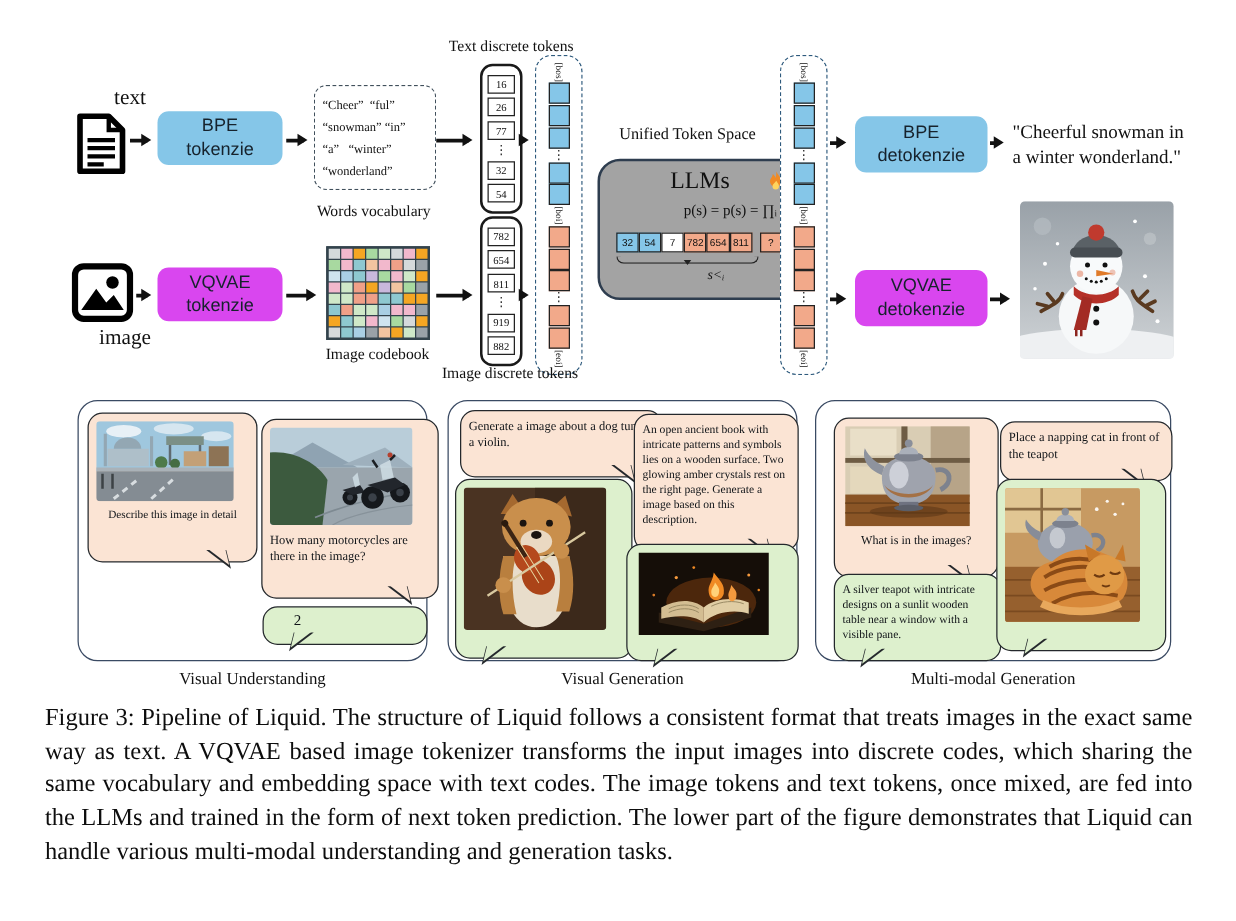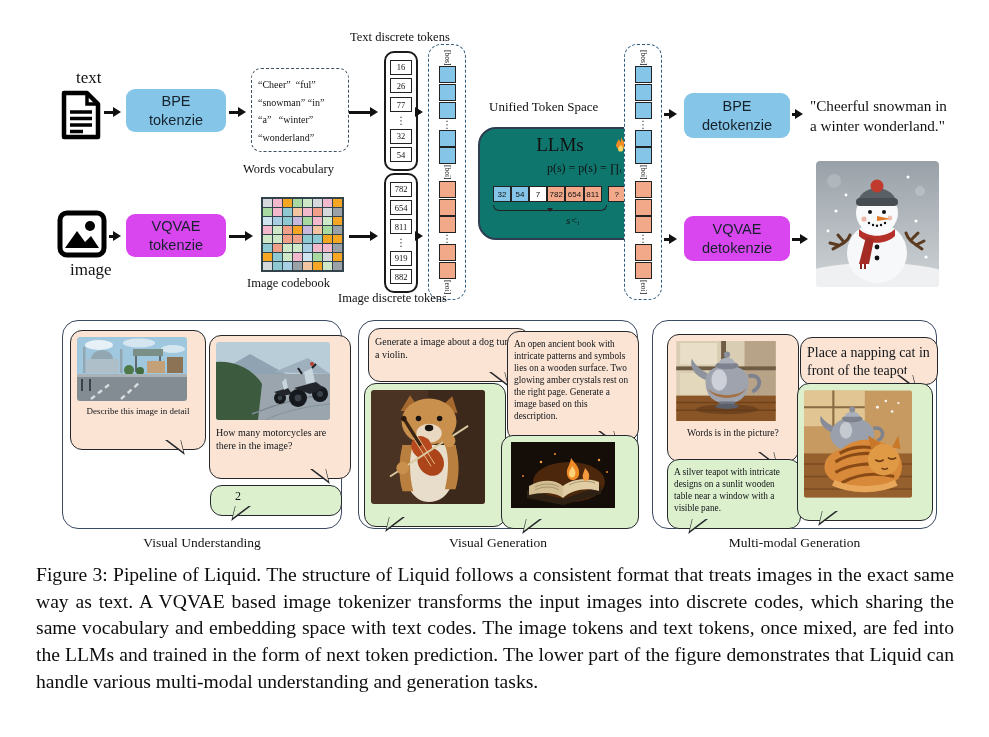--- a/index.html
+++ b/index.html
@@ -3,21 +3,21 @@
 <meta charset="utf-8">
 <style>
   html,body{margin:0;padding:0;background:#fff;overflow:hidden;}
   .page{position:relative;width:989px;height:737px;background:#fff;
         font-family:"Liberation Serif","DejaVu Serif",serif;color:#111;}
   
   .abs{position:absolute;}
   .arr{position:absolute;background:#111;height:2.6px;}
   .arr::after{content:'';position:absolute;right:-8px;top:50%;transform:translateY(-50%);
               border:5px solid transparent;border-left:8px solid #111;}
-  .seriflab{font-family:"Liberation Serif","DejaVu Serif",serif;text-align:left;}
+  .seriflab{font-family:"Liberation Serif","DejaVu Serif",serif;text-align:center;}
   
   .pbox{position:absolute;border-radius:9px;display:flex;flex-direction:column;
         align-items:center;justify-content:center;font-family:"Liberation Sans","DejaVu Sans",sans-serif;
         font-size:14.5px;line-height:1.3;color:#16222c;}
   .pbox.blue{background:#85C6E8;}
   .pbox.orange{background:#d946ef;}
   .vocab{position:absolute;border:1.6px dashed #41505c;border-radius:10px;
          padding:7px 4px 5px 6px;font-size:10px;line-height:1.75;}
   .vline{white-space:pre;}
   
@@ -29,21 +29,21 @@
   .coldots{font-size:10px;line-height:9px;color:#222;text-align:center;}
   
   .ucol{position:absolute;border:1.8px dashed #2E5A7D;border-radius:13px;width:36px;
         display:flex;flex-direction:column;align-items:center;justify-content:space-between;
         padding:5px 0;background:#fff;}
   .usq{width:15px;height:15px;border:1.6px solid #222;}
   .usq.blue{background:#85C6E8;}
   .usq.orange{background:#F2A98A;}
   .rot{font-size:7.5px;writing-mode:vertical-rl;line-height:1;color:#111;}
   
-  .llm{position:absolute;background:#0f766e;border:2px solid #2E3D4F;border-radius:18px;}
+  .llm{position:absolute;background:#a3a3a3;border:2px solid #2E3D4F;border-radius:18px;}
   .llm-title{position:absolute;top:5px;left:0;width:100%;text-align:center;font-size:19px;}
   .llm-formula{position:absolute;top:32px;left:0;width:100%;text-align:center;
                font-size:12px;margin-left:44px;}
   .strip{position:absolute;left:13px;top:57px;display:flex;}
   .cell{height:14px;min-width:13px;padding:0 1.5px;border:1.2px solid #222;background:#fff;
         font-size:8px;display:flex;align-items:center;justify-content:center;
         font-family:"Liberation Sans","DejaVu Sans",sans-serif;}
   .cell.blue{background:#85C6E8;}
   .cell.orange{background:#F2A98A;}
   .cell.q{margin-left:6px;background:#F2A98A;}
@@ -491,25 +491,25 @@
           <ellipse cx="44" cy="40" rx="8" ry="11" fill="#d8dbe2" opacity=".8"></ellipse>
           <path d="M32 48 C38 58 66 58 72 48 C66 62 38 62 32 48 Z" fill="#a5642a" opacity=".8"></path>
           <path d="M30 40 C20 36 13 28 16 18 C20 26 26 30 32 33 Z" fill="#8e939e"></path>
           <path d="M74 36 C87 33 89 47 78 52" stroke="#7d828e" stroke-width="4" fill="none"></path>
           <ellipse cx="52" cy="25" rx="12" ry="4" fill="#7d828e"></ellipse>
           <path d="M44 23 a8 6 0 0 1 16 0 Z" fill="#aab0ba"></path>
           <circle cx="52" cy="14" r="3.2" fill="#8a8f9a"></circle>
           <rect x="44" y="62" width="16" height="4" fill="#6e7280"></rect>
           <ellipse cx="52" cy="67" rx="12" ry="2.6" fill="#5a5e68"></ellipse>
         </svg>
-        <div class="btext" style="margin-top:6px;font-size:9.7px;text-align:center;white-space:nowrap">Words is in the picture?</div>
+        <div class="btext" style="margin-top:6px;font-size:9.7px;text-align:center;white-space:nowrap">What is in the images?</div>
       </div>
 
       <div class="bubble pink" style="left:147px;top:16px;width:124px;height:34px">
-        <div class="btext" style="font-size:14px">Place a napping cat in front of the teapot</div>
+        <div class="btext" style="font-size:10px">Place a napping cat in front of the teapot</div>
       </div>
 
       <div class="bubble green" style="left:14px;top:138px;width:120px;height:56px">
         <div class="btext" style="font-size:9.3px">A silver teapot with intricate designs on a sunlit wooden table near a window with a visible pane.</div>
       </div>
 
       <div class="bubble green" style="left:144px;top:62px;width:122px;height:124px">
         <svg class="photo" width="108" height="108" viewBox="0 0 103 102">
           <rect width="103" height="102" fill="#c79a62"></rect>
           <path d="M0 0 H58 V34 H0 Z" fill="#ecd9a8" opacity=".7"></path>

